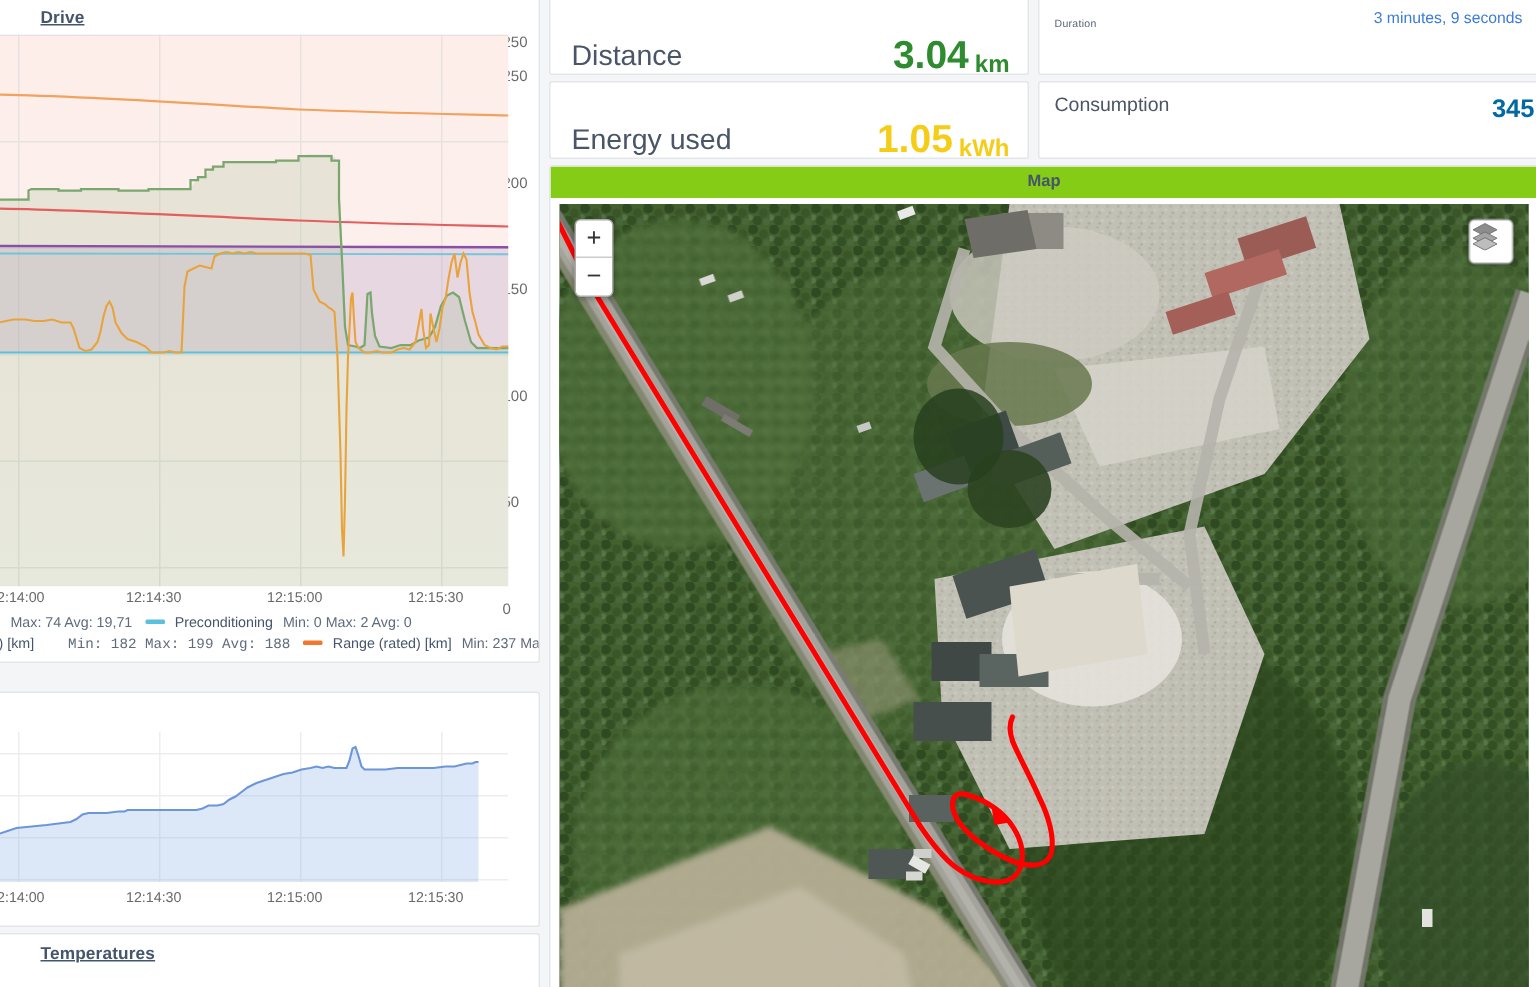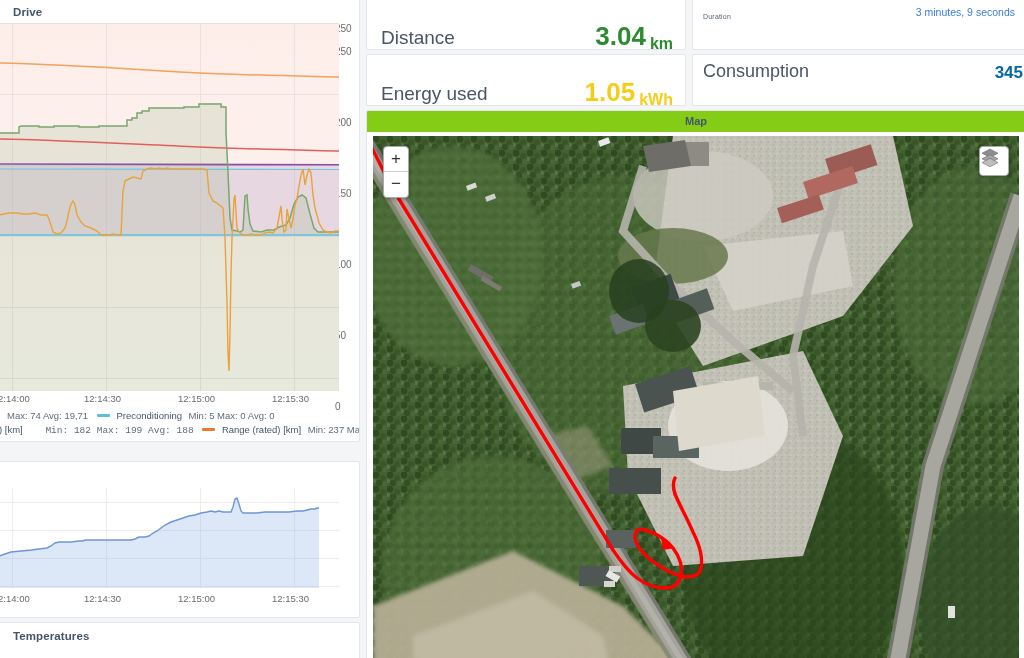--- a/index.html
+++ b/index.html
@@ -18,22 +18,23 @@
     position: absolute;
     background: #ffffff;
     border: 1px solid #e3e6ea;
     border-radius: 2px;
     overflow: hidden;
   }
   .card-title {
     font-size: 11.5px;
     font-weight: bold;
     color: #45556b;
-    padding: 7px 0 0 14px;
+    padding: 7px 0 0 28px;
     letter-spacing: .1px;
+    text-decoration: underline;
   }
 
   
   #drive-card  { left: -2px;  top: -2px;  width: 362px; height: 444px; }
   #elev-card   { left: -2px;  top: 461px; width: 362px; height: 157px; }
   #temp-card   { left: -2px;  top: 622px; width: 362px; height: 60px; }
 
   .plot { position: absolute; left: 0; right: 0; }
   .plot svg { display: block; }
 
@@ -98,21 +99,21 @@
 
   .stat-small { height: 100%; position: relative; padding: 6px 10px 0 10px; }
   .stat-small .tiny-label {
     font-size: 7px; color: #5a6475; letter-spacing: .2px;
   }
   .stat-small .right-val {
     position: absolute; right: 10px; top: 7px;
     font-size: 10.5px; color: #3b7cd8;
   }
   .stat-small .mid-label {
-    font-size: 18px; color: #4a5567;
+    font-size: 13px; color: #4a5567;
   }
   .stat-small .big-right {
     position: absolute; right: 2px; top: 8px;
     font-size: 17px; font-weight: bold; color: #0369a1;
   }
 
   
   #map-card { left: 366px; top: 110px; width: 660px; height: 574px; }
   .map-head {
     height: 21px;
@@ -230,21 +231,21 @@
       <span style="left:85px;">12:14:30</span>
       <span style="left:179px;">12:15:00</span>
       <span style="left:273px;">12:15:30</span>
     </div>
 
     <div class="legend" style="top:410px;">
       <div class="row">
         <span class="lg-stat" style="margin-left:8px;">Max: 74  Avg: 19,71</span>
         <span class="sw" style="background:#5bc0de;"></span>
         <span class="lg-name">Preconditioning</span>
-        <span class="lg-stat" style="margin-left:4px;">Min: 5  Max: 0  Avg: 0</span>
+        <span class="lg-stat" style="margin-left:4px;">Min: 0  Max: 2  Avg: 0</span>
       </div>
       <div class="row">
         <span class="lg-name" style="margin-left:0px;">) [km]</span>
         <span class="lg-stat" style="margin-left:20px;font-family:Liberation Mono, monospace;">Min: 182  Max: 199  Avg: 188</span>
         <span class="sw" style="background:#f0772b;"></span>
         <span class="lg-name">Range (rated) [km]</span>
         <span class="lg-stat" style="margin-left:4px;">Min: 237  Max: 244  Avg: 240</span>
       </div>
     </div>
   </div>

